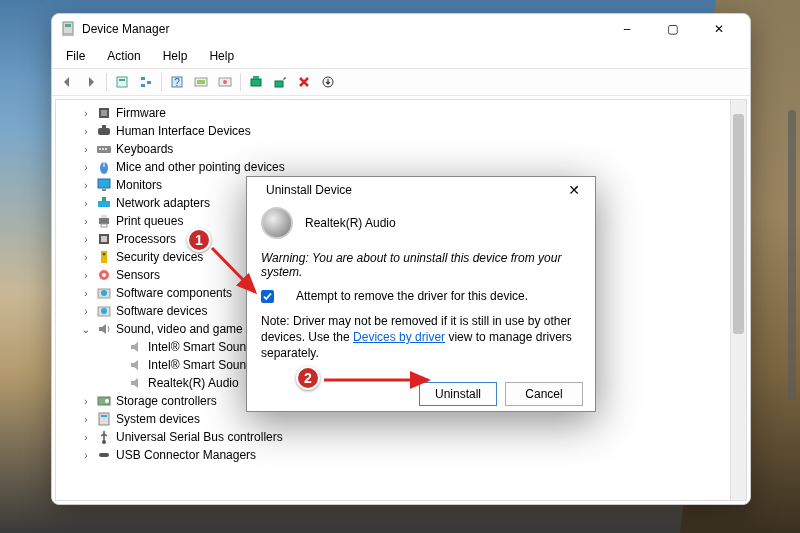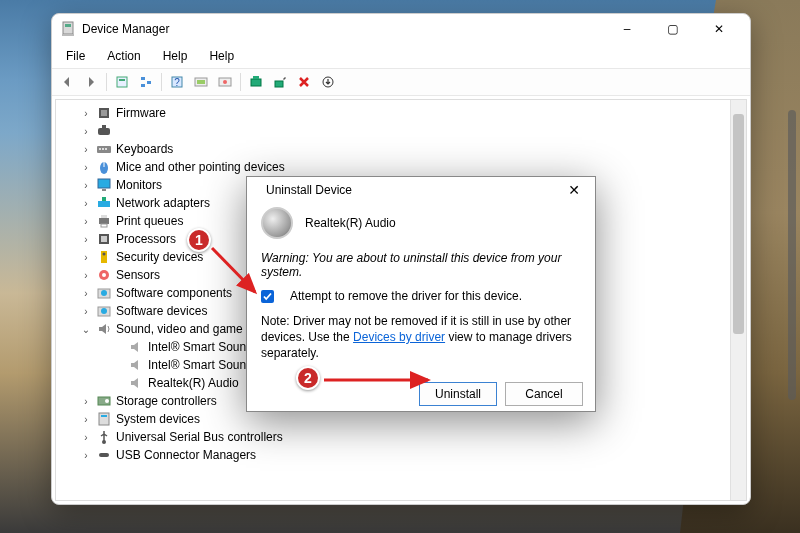--- a/index.html
+++ b/index.html
@@ -50,21 +50,21 @@
     background:#fff; border:1px solid #888; box-shadow:0 10px 40px rgba(0,0,0,.45);
     z-index:5; display:flex; flex-direction:column; font-size:12px;
   }
   .dlg-title { display:flex; align-items:center; height:28px; padding:0 8px;margin-left:11px; }
   .dlg-title .t { flex:1; font-size:12px; }
   .dlg-close { width:26px; height:26px; display:flex; align-items:center; justify-content:center; font-size:14px; }
   .dlg-body { padding:4px 14px 10px 14px; flex:1; }
   .dlg-head { display:flex; align-items:center; gap:12px; margin-bottom:12px; }
   .speaker { width:32px; height:32px; border-radius:50%; background:radial-gradient(circle at 35% 35%,#eee,#999 70%,#555); border:2px solid #ccc; }
   .warn { margin:6px 0 10px 0;font-style:italic; }
-  .chkrow { display:flex; align-items:center; gap:16px; margin:4px 0 10px 0; }
+  .chkrow { display:flex; align-items:center; gap:22px; margin:4px 0 10px 0; }
   .chkbox { width:13px; height:13px; background:#0a64d8; border-radius:2px; display:flex; align-items:center; justify-content:center; }
   .chkbox svg { display:block; }
   .note { line-height:1.35; }
   .note a { color:#0a64d8; text-decoration:underline; }
   .dlg-buttons { display:flex; justify-content:flex-end; gap:8px; padding:10px 12px; }
   .btn { min-width:78px; height:24px; border:1px solid #adadad; background:#fdfdfd; font-size:12px; display:flex; align-items:center; justify-content:center; }
   .btn.primary { border-color:#3b82d2;margin-left:8px; }
 
   .callout { position:absolute; width:24px; height:24px; border-radius:50%; background:#c92a2a; color:#fff; font-weight:700; font-size:14px; display:flex; align-items:center; justify-content:center; border:2px solid #fff; box-shadow:0 1px 3px rgba(0,0,0,.4); z-index:6; }
   .arrow { position:absolute; z-index:6; }
@@ -175,20 +175,21 @@
               <rect x="5" y="5" width="6" height="6" fill="#999"></rect>
             </svg></span>
           <span>Firmware</span>
         </div>
         <div class="node lvl1">
           <span class="expander">›</span>
           <span class="dev-icon"><svg width="16" height="16" viewBox="0 0 16 16">
               <rect x="2" y="5" width="12" height="7" rx="2" fill="#555"></rect>
               <rect x="6" y="2" width="4" height="3" fill="#555"></rect>
             </svg></span>
+          <span>Human Interface Devices</span>
         </div>
         <div class="node lvl1">
           <span class="expander">›</span>
           <span class="dev-icon"><svg width="16" height="16" viewBox="0 0 16 16">
               <rect x="1" y="5" width="14" height="7" rx="1" fill="#888"></rect>
               <rect x="3" y="7" width="2" height="2" fill="#ddd"></rect>
               <rect x="6" y="7" width="2" height="2" fill="#ddd"></rect>
               <rect x="9" y="7" width="2" height="2" fill="#ddd"></rect>
             </svg></span>
           <span>Keyboards</span>

